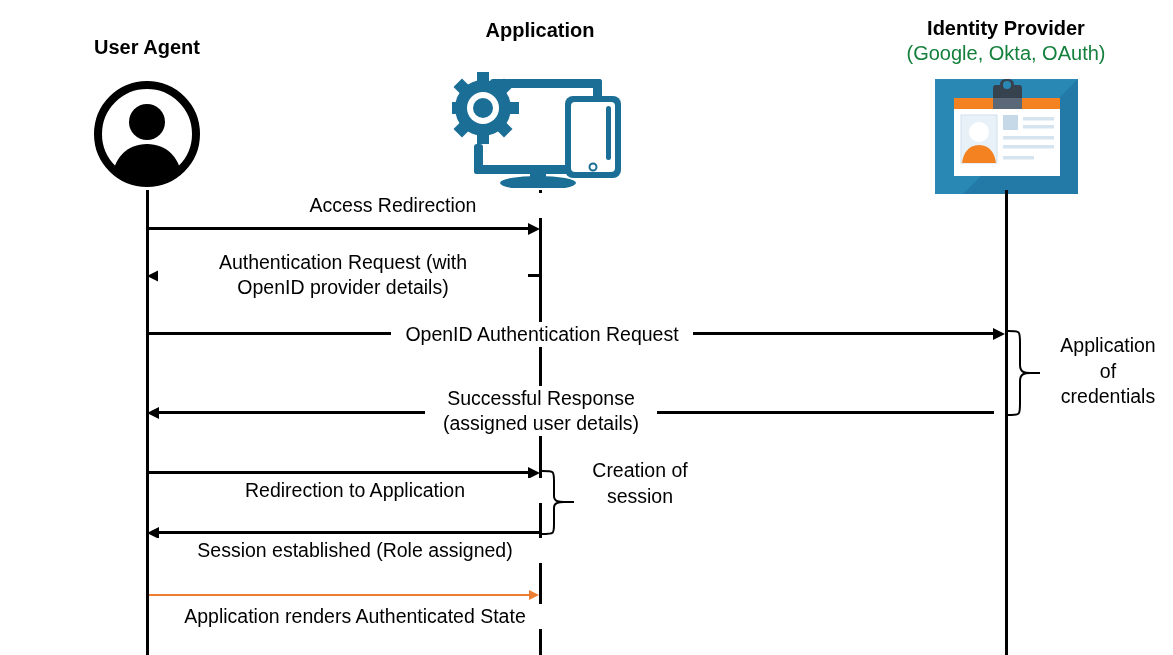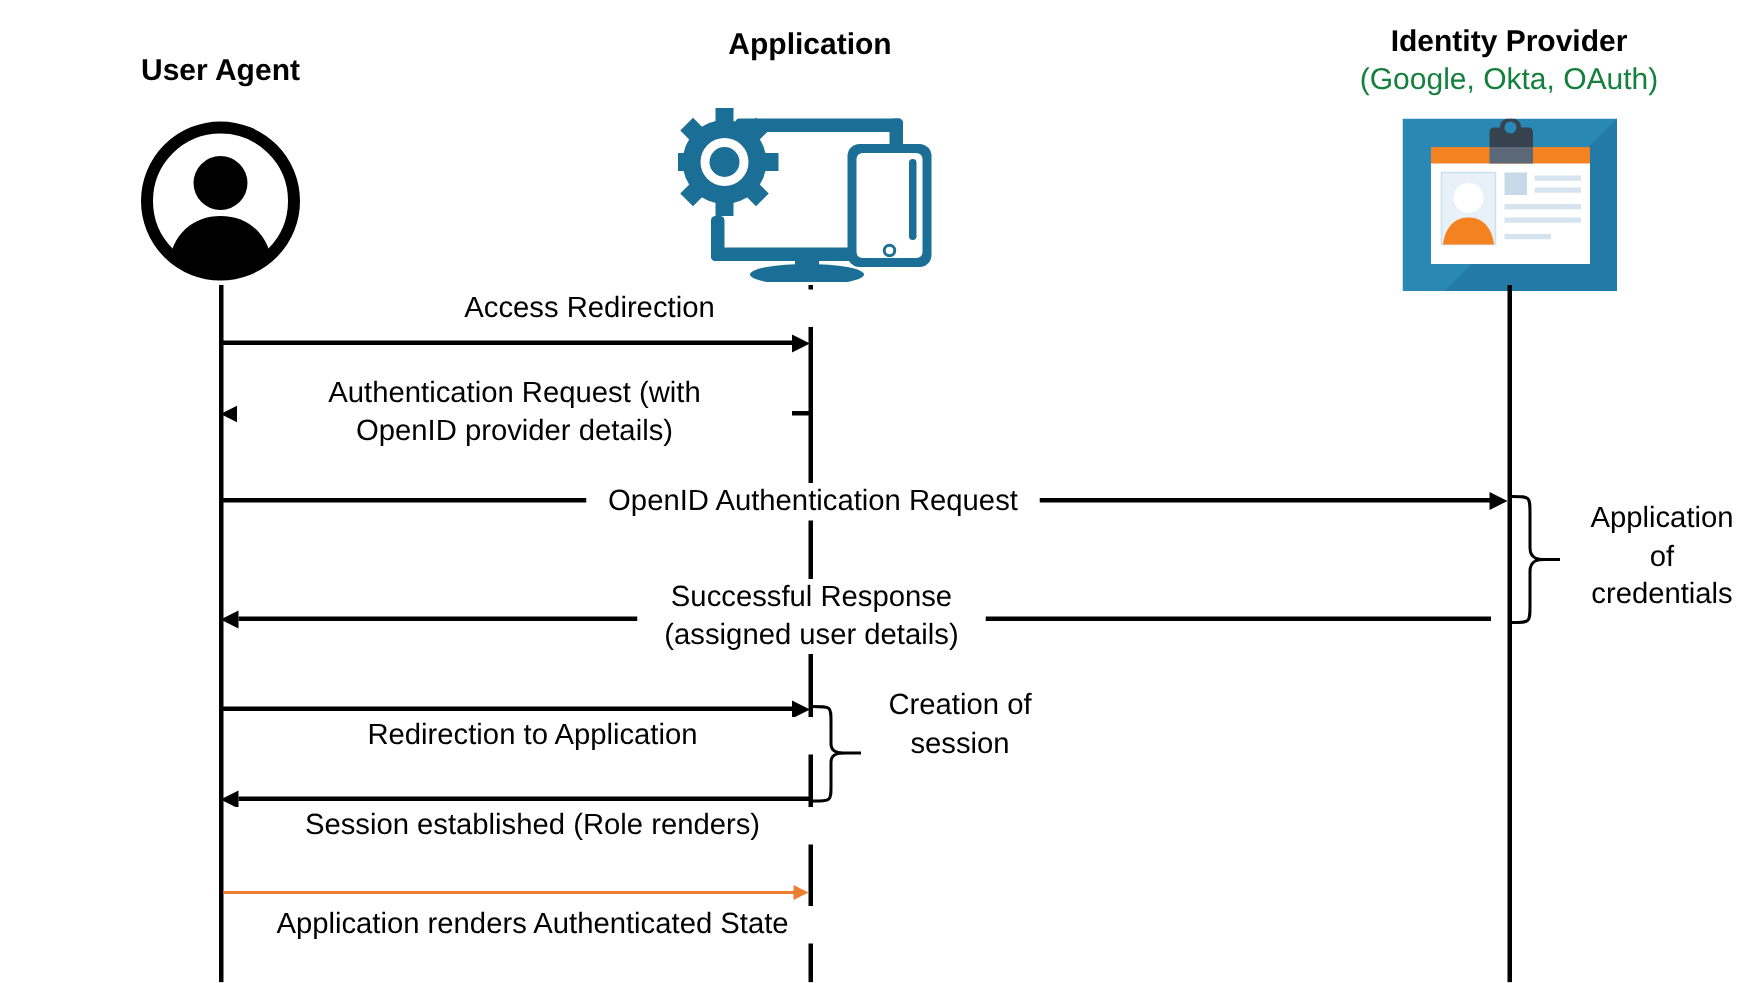--- a/index.html
+++ b/index.html
@@ -220,21 +220,21 @@
   <div class="arrow-head left" style="left:147px; top:406.5px;"></div>
   <div class="msg-label" style="left:425px; top:386px; width:232px;">Successful Response
 (assigned user details)</div>
 
   <div class="msg-line" style="left:147px; top:471px; width:382px;"></div>
   <div class="arrow-head right" style="left:528px; top:466.5px;"></div>
   <div class="msg-label" style="left:155px; top:478px; width:400px;">Redirection to Application</div>
 
   <div class="msg-line" style="left:159px; top:531px; width:382px;"></div>
   <div class="arrow-head left" style="left:147px; top:526.5px;"></div>
-  <div class="msg-label" style="left:155px; top:538px; width:400px;">Session established (Role renders)</div>
+  <div class="msg-label" style="left:155px; top:538px; width:400px;">Session established (Role assigned)</div>
 
   <div class="msg-line orange" style="left:149px; top:594px; width:381px;"></div>
   <div class="arrow-head right orange" style="left:529px; top:590px;"></div>
   <div class="msg-label" style="left:155px; top:604px; width:400px;">Application renders Authenticated State</div>
 
   <div class="brace" style="left:1006px; top:328px; width:34px; height:90px;">
     <svg width="34" height="90" viewBox="0 0 34 90">
       <path d="M2 3 C 14 3, 14 3, 14 14 L14 37 C14 45, 20 45, 24 45 C20 45, 14 45, 14 53 L14 76 C14 87, 14 87, 2 87" fill="none" stroke="#000000" stroke-width="2"></path>
       <line x1="24" y1="45" x2="34" y2="45" stroke="#000000" stroke-width="2"></line>
     </svg>

